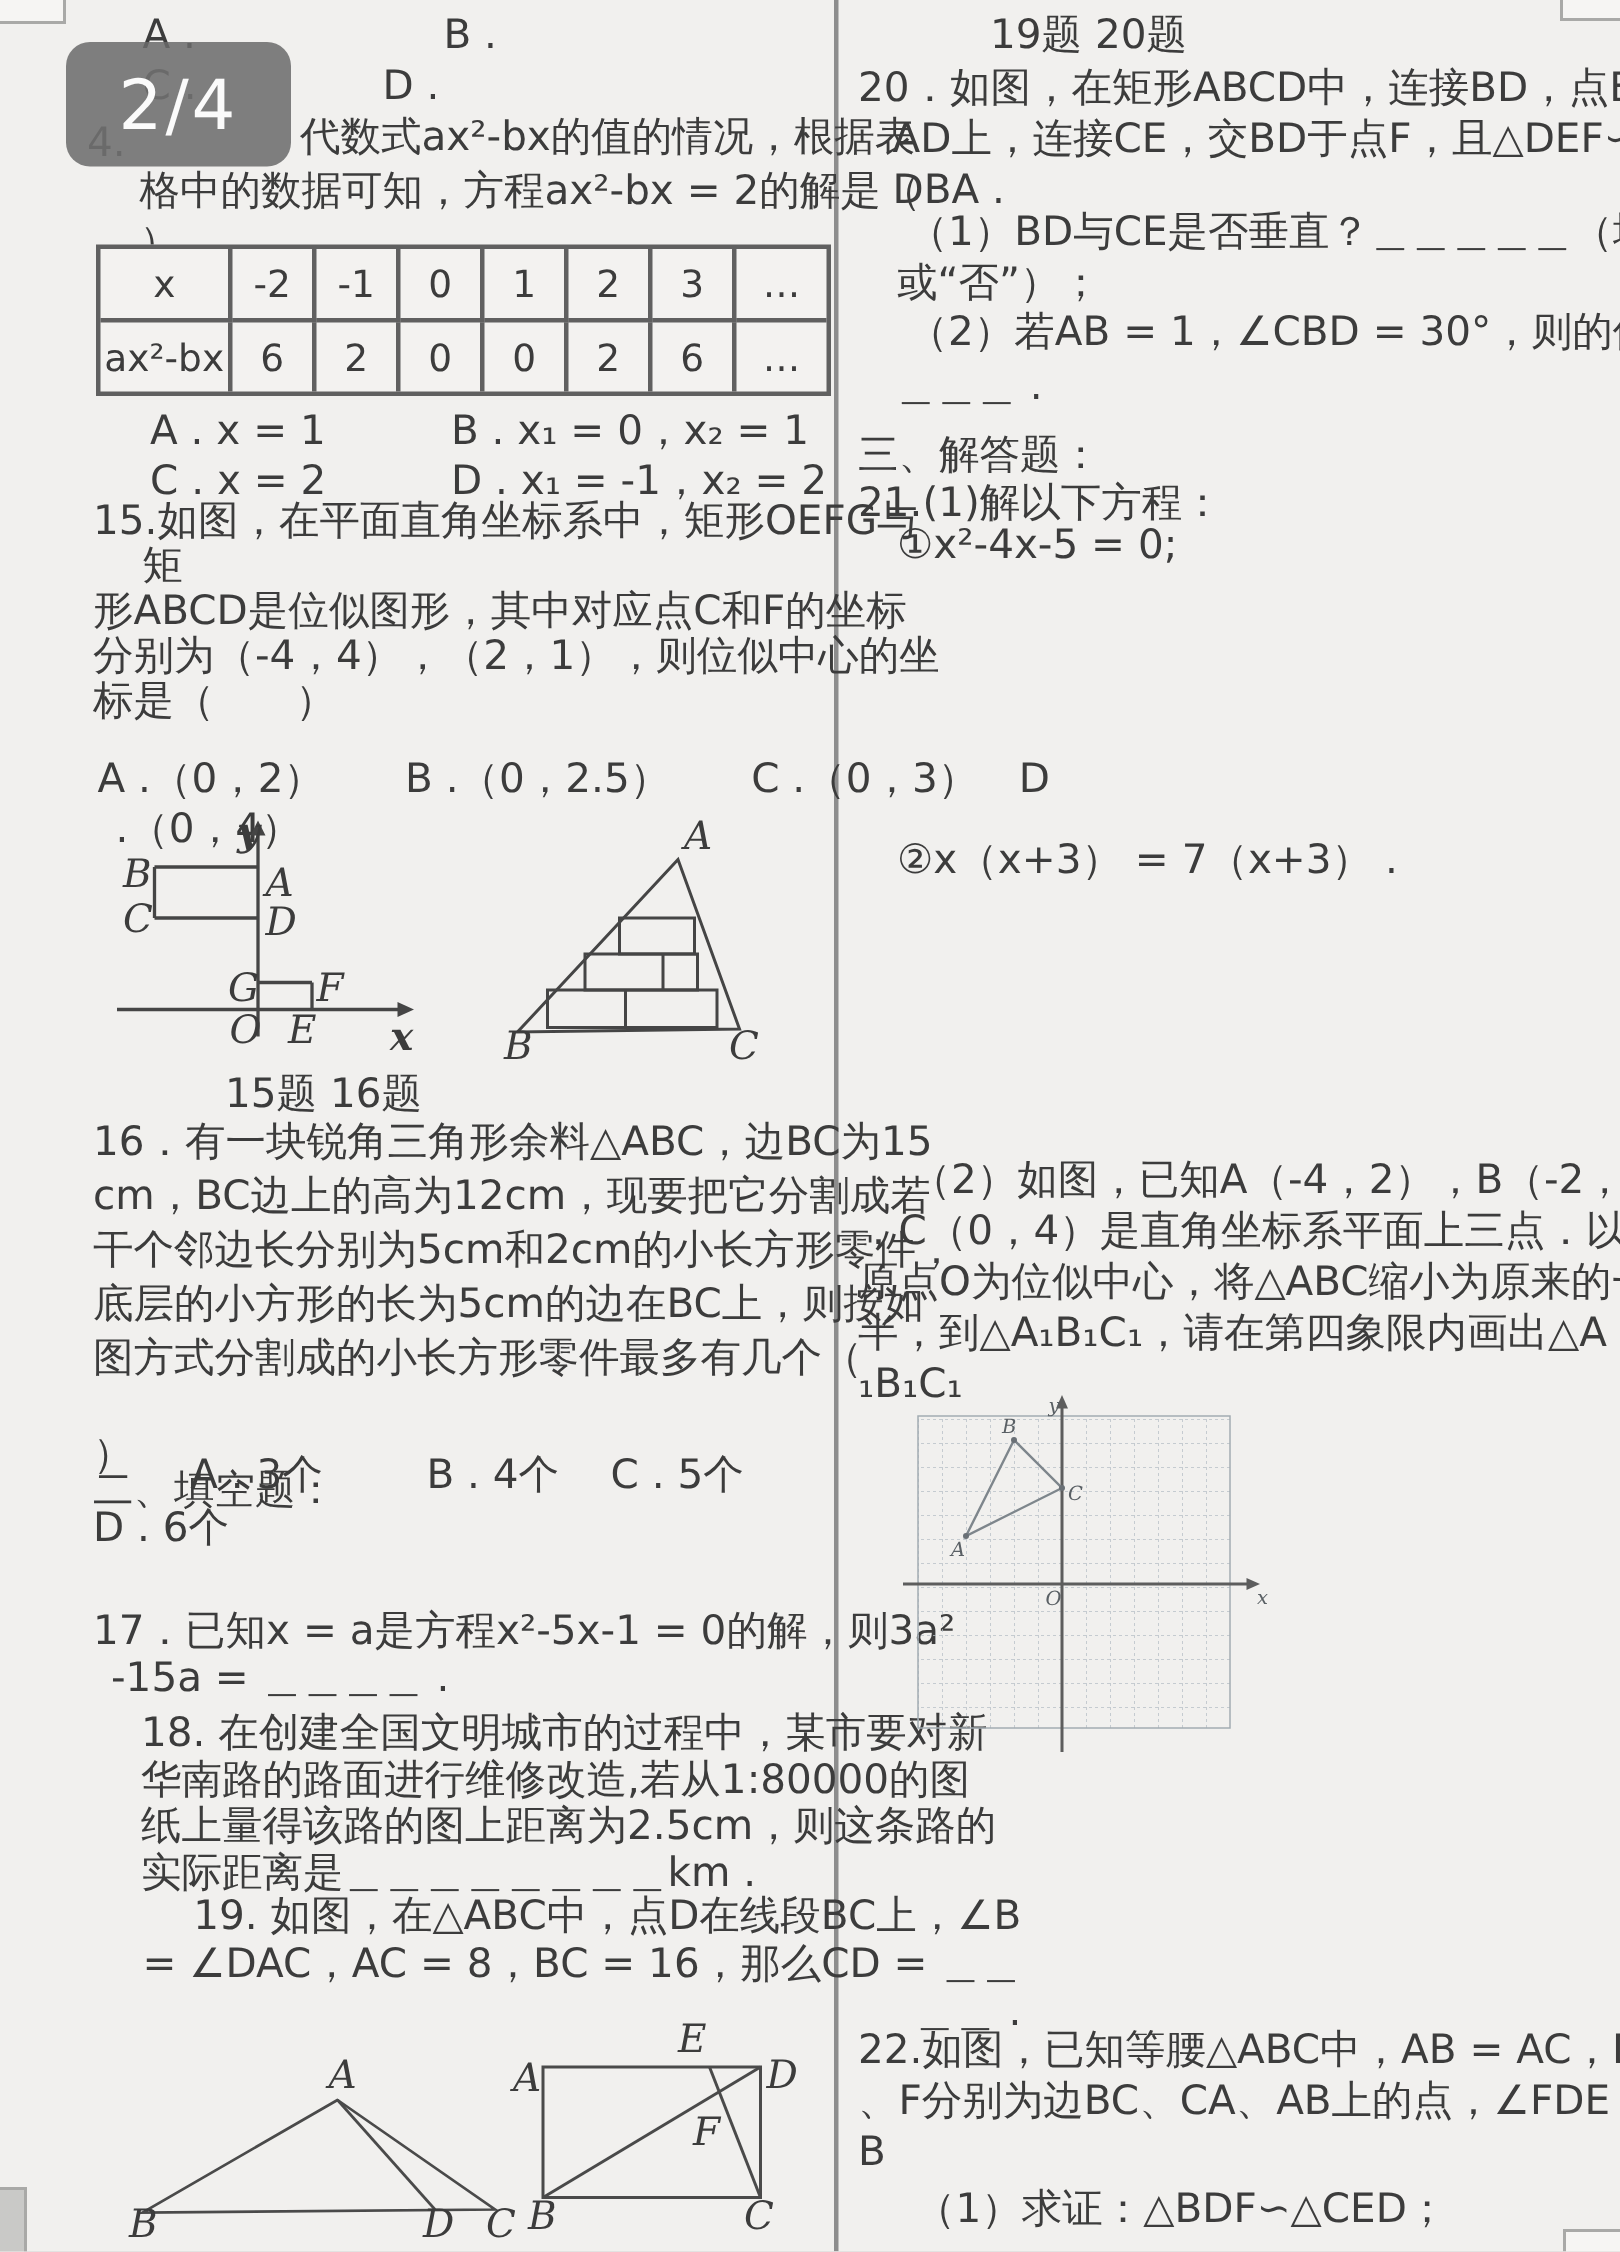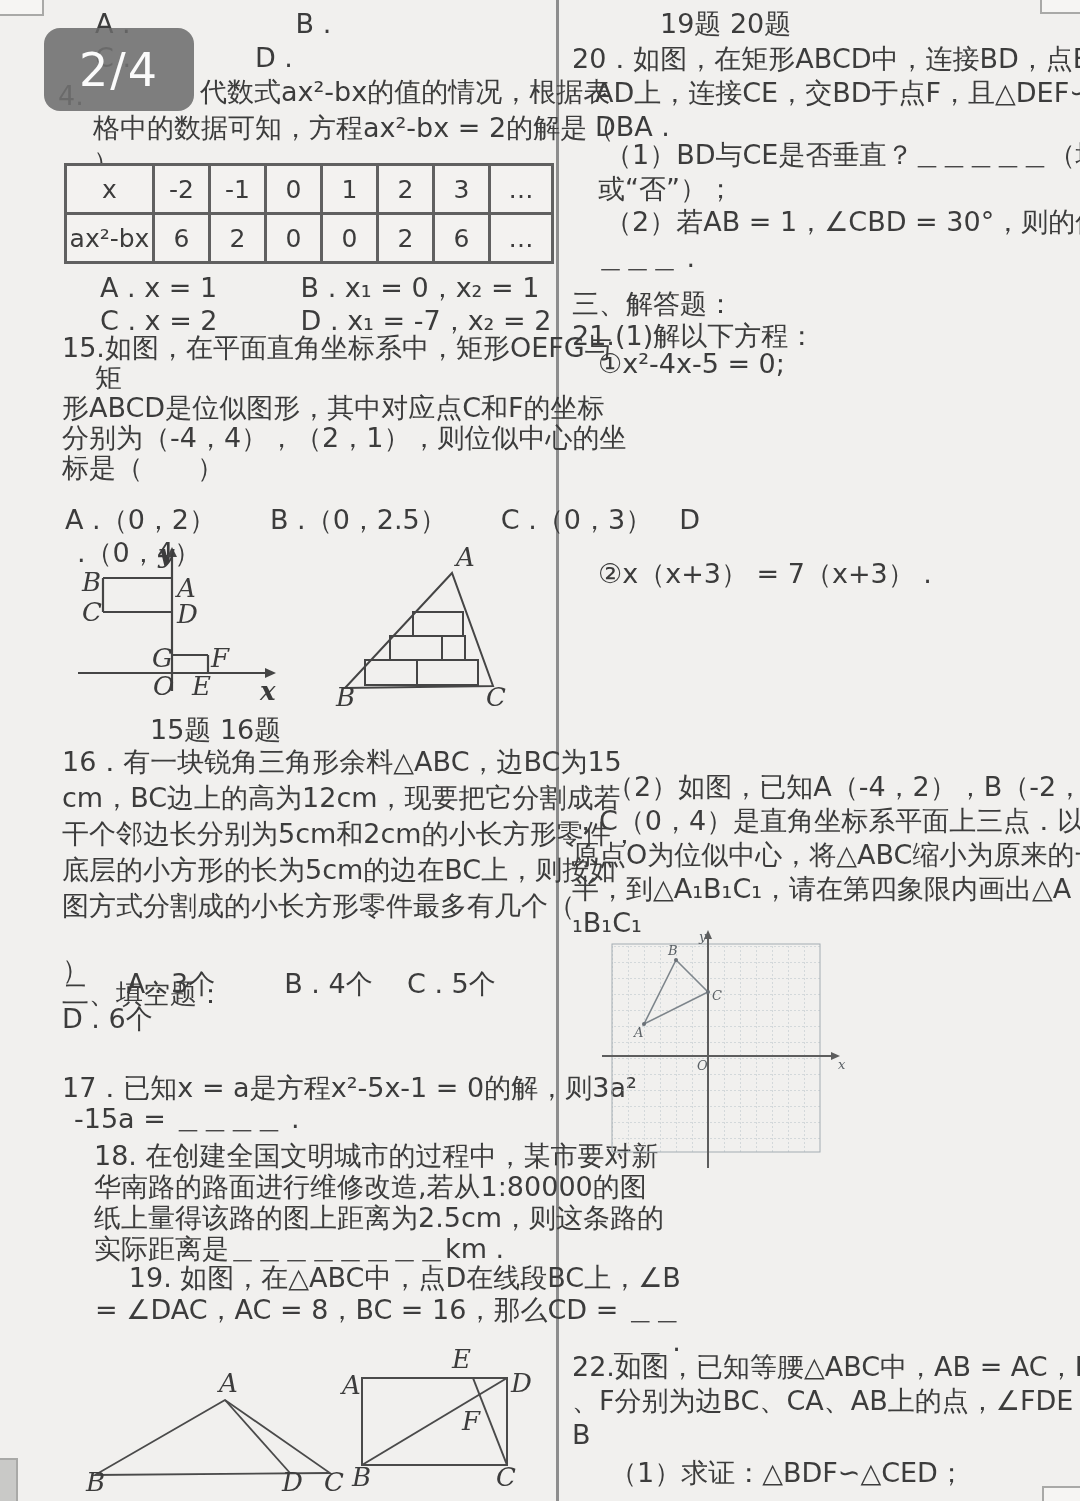--- a/index.html
+++ b/index.html
@@ -97,21 +97,21 @@
         <span class="cell">…</span>
       </div>
   </div>
 
   <div class="block optrow" style="left:100px;top:270px;">
     <span class="c1">A . x = 1</span>
     <span>B . x₁ = 0，x₂ = 1</span>
   </div>
   <div class="block optrow" style="left:100px;top:303px;">
     <span class="c1">C . x = 2</span>
-    <span>D . x₁ = -7，x₂ = 2</span>
+    <span>D . x₁ = -1，x₂ = 2</span>
   </div>
 
   <div class="block q15-lines" style="left:62px;top:333px;">
       <div class="line">15.如图，在平面直角坐标系中，矩形OEFG与</div>
       <div class="line">矩</div>
       <div class="line">形ABCD是位似图形，其中对应点C和F的坐标</div>
       <div class="line">分别为（-4，4），（2，1），则位似中心的坐</div>
       <div class="line">标是（　　）</div>
     </div>
   <div class="block q15-opts" style="left:65px;top:479px;margin-top:24px;">

